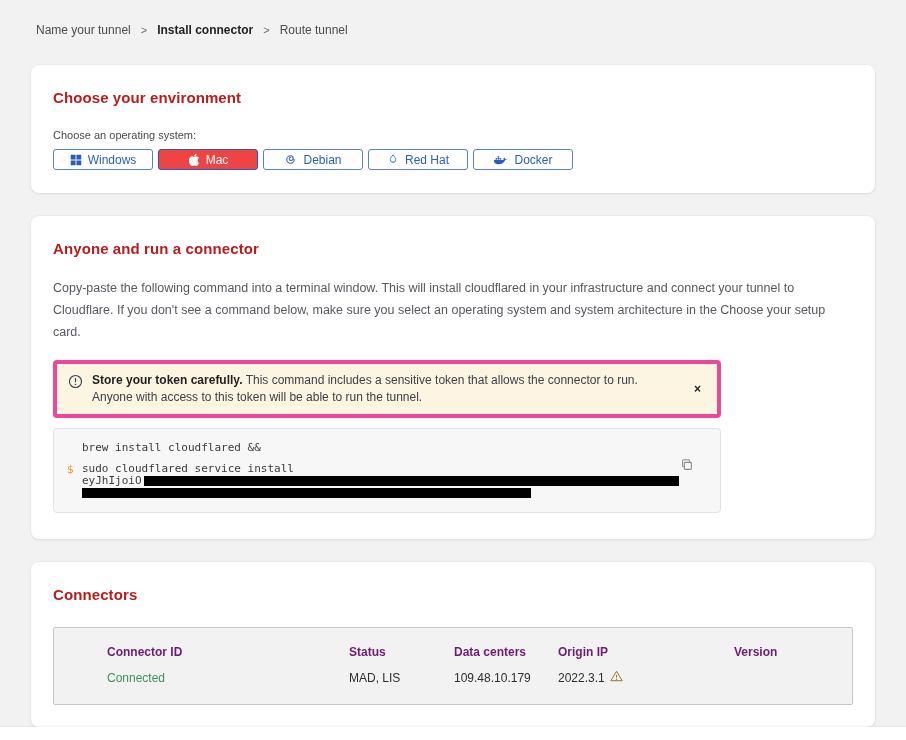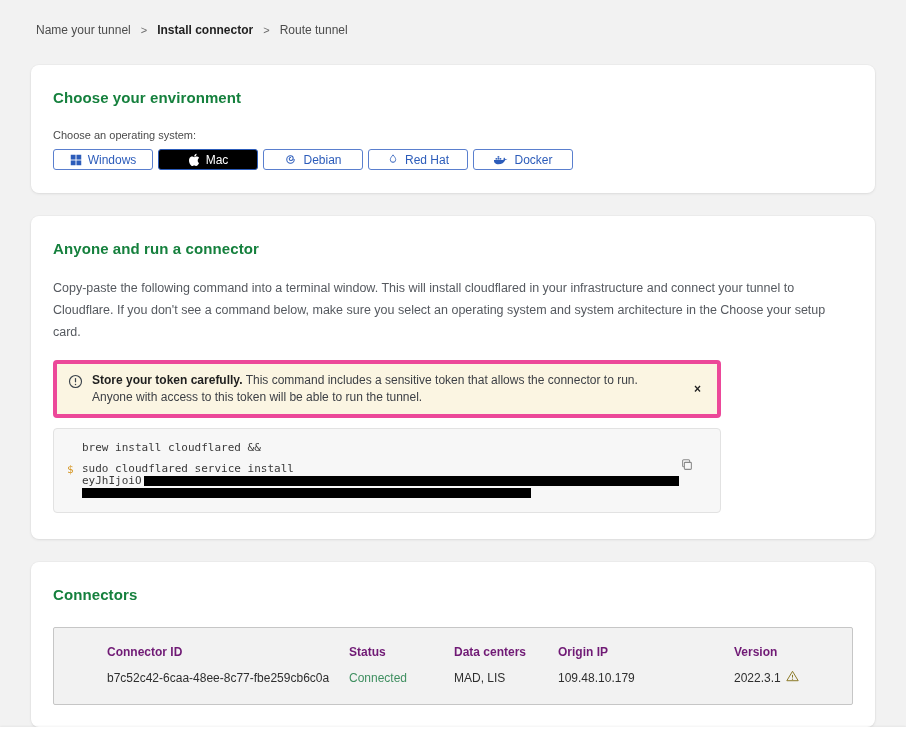--- a/index.html
+++ b/index.html
@@ -27,39 +27,39 @@
 
   
   .card {
     width:844px;
     margin-left:31px;
     background:#ffffff;
     border-radius:8px;
     box-shadow:0 1px 3px rgba(0,0,0,0.08), 0 0 0 1px rgba(0,0,0,0.02);
     padding:24px 22px 22px 22px;
   }
-  .card-title { font-size:15px; font-weight:bold; color:#15803d; letter-spacing:.1px; }
+  .card-title { font-size:15px; font-weight:bold; color:#b91c1c; letter-spacing:.1px; }
 
   
   #env-card { margin-top:28px; padding-bottom:23px; }
   .os-label { font-size:11px; color:#4a4a4a; margin-top:23px; }
   .os-row { display:flex; gap:5px; margin-top:8px; }
   .os-btn {
     width:100px; height:21px;
     display:flex; align-items:center; justify-content:center; gap:6px;
     background:#ffffff;
     border:1px solid #5a7fce;
     border-radius:3px;
     color:#2c5cba;
     font-size:12px;
     cursor:pointer;
   }
   .os-btn svg { display:block; }
   .os-btn.selected {
-    background:#000000;
+    background:#ef4444;
     border-color:#2c5cba;
     color:#ffffff;
   }
 
   
   #connector-card { margin-top:23px; padding-bottom:26px; }
   .description {
     margin-top:20px;
     font-size:12.5px;
     line-height:22px;
@@ -257,21 +257,20 @@
 
   <div class="connectors-table">
     <div class="trow header">
       <span>Connector ID</span>
       <span>Status</span>
       <span>Data centers</span>
       <span>Origin IP</span>
       <span>Version</span>
     </div>
     <div class="trow values">
-      <span>b7c52c42-6caa-48ee-8c77-fbe259cb6c0a</span>
       <span class="status-connected">Connected</span>
       <span>MAD, LIS</span>
       <span>109.48.10.179</span>
       <span class="version-cell">
         <span>2022.3.1</span>
         <span>
           <svg width="13" height="12" viewBox="0 0 16 14">
               <path d="M8 1.2 15 12.8H1z" fill="none" stroke="#8a7723" stroke-width="1.2" stroke-linejoin="round"></path>
               <line x1="8" y1="5.6" x2="8" y2="9" stroke="#8a7723" stroke-width="1.3"></line>
               <circle cx="8" cy="10.9" r="0.8" fill="#8a7723"></circle>

